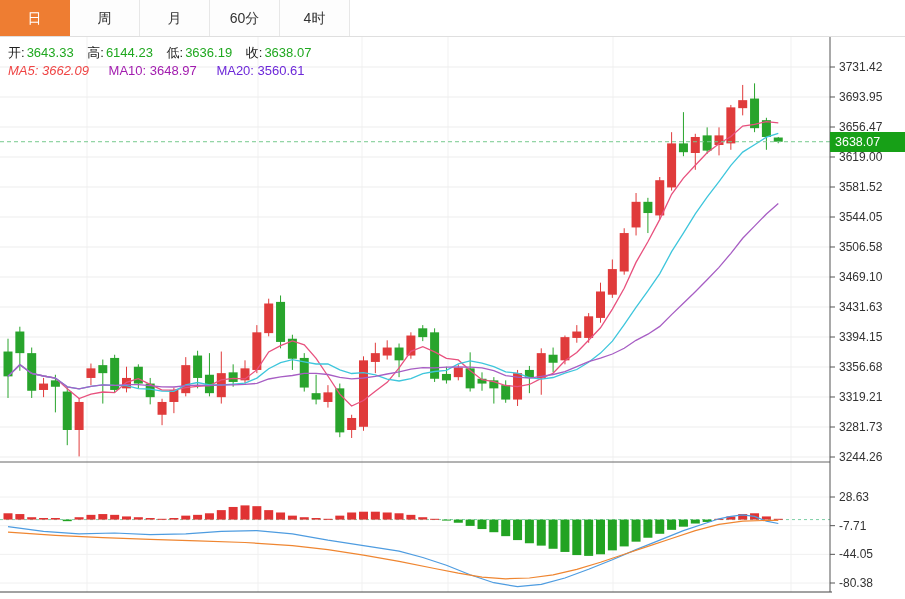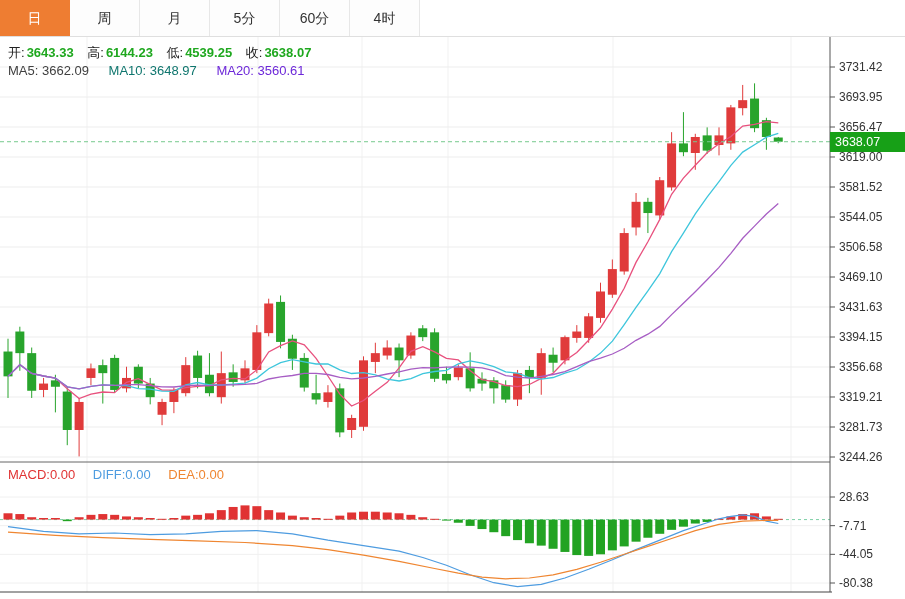--- a/index.html
+++ b/index.html
@@ -10,42 +10,41 @@
           border-bottom:1px solid #dfdfdf;background:#fff;z-index:5;}
   .tab{width:70px;height:36px;line-height:36px;text-align:center;font-size:14px;color:#333;
        background:#fdfdfd;border-right:1px solid #e7e7e7;box-sizing:border-box;cursor:pointer;}
   .tab.active{background:#ee7d32;color:#fff;border-right:1px solid #ee7d32;}
   
   #chart{position:absolute;left:0;top:0;z-index:1;}
   
   .legend1{position:absolute;left:8px;top:44px;z-index:4;font-size:13px;white-space:nowrap;}
   .legend1 .lab{color:#222;margin-left:10px;}
   .legend1 .lab:first-child{margin-left:0;}
-  .legend1 .val{color:#1fa81f;margin-left:2px;font-weight:bold;}
+  .legend1 .val{color:#1fa81f;margin-left:2px;}
   .legend2{position:absolute;left:8px;top:63px;z-index:4;font-size:13px;white-space:nowrap;}
   .legend2 span{margin-right:16px;}
-  .ma5{color:#404040;} .ma10{color:#0f766e;} .ma20{color:#6d28d9;}
+  .ma5{color:#ef4444;font-style:italic;} .ma10{color:#a21caf;} .ma20{color:#6d28d9;}
   .legend3{position:absolute;left:8px;top:467px;z-index:4;font-size:13px;white-space:nowrap;}
   .legend3 span{margin-right:14px;}
   .c-macd{color:#e03333;} .c-diff{color:#4e9ce0;} .c-dea{color:#ef8631;}
   
   .price-tag{position:absolute;left:830px;top:132px;width:75px;height:20px;z-index:6;
              background:#17a017;color:#fff;font-size:12.5px;line-height:20px;
              padding-left:5px;box-sizing:border-box;}
 </style>
 </head>
 <body>
 
 <div id="app">
 
   <div class="tabbar">
     <div class="tab active">日</div>
     <div class="tab">周</div>
     <div class="tab">月</div>
-    <div class="tab">5分</div>
     <div class="tab">60分</div>
     <div class="tab">4时</div>
   </div>
 
   <svg id="chart" width="905" height="599" viewBox="0 0 905 599">
       <line x1="87" y1="36" x2="87" y2="592" stroke="#f1f1f1"></line>
       <line x1="258" y1="36" x2="258" y2="592" stroke="#f1f1f1"></line>
       <line x1="362" y1="36" x2="362" y2="592" stroke="#f1f1f1"></line>
       <line x1="448" y1="36" x2="448" y2="592" stroke="#f1f1f1"></line>
       <line x1="613" y1="36" x2="613" y2="592" stroke="#f1f1f1"></line>
@@ -310,31 +309,26 @@
       <polyline points="8.0,526.7 43.5,531.4 79.1,533.8 114.6,533.0 150.2,534.6 185.8,533.8 221.3,531.4 256.9,530.6 292.4,533.8 327.9,540.1 363.5,545.6 399.1,551.1 422.8,557.5 446.4,565.3 470.1,574.8 493.8,582.7 517.5,586.6 541.3,584.3 564.9,578.0 588.6,569.3 612.4,559.8 636.0,549.6 659.8,540.1 683.4,530.6 707.1,522.7 719.0,518.8 730.9,516.4 742.7,514.9 754.5,516.4 766.4,521.2 778.3,523.5" fill="none" stroke="#4e9ce0" stroke-width="1.2"></polyline>
       <polyline points="8.0,532.2 55.4,535.4 102.8,537.7 150.2,539.3 197.6,540.9 245.0,542.5 292.4,545.6 327.9,549.6 363.5,555.1 399.1,561.4 434.6,568.5 458.3,573.2 482.0,577.2 505.7,578.8 529.4,578.0 553.1,574.8 576.8,569.3 600.5,562.2 624.2,554.3 647.9,546.4 671.6,538.5 695.3,530.6 719.0,524.3 742.7,521.2 766.4,520.4 778.3,520.4" fill="none" stroke="#ef8631" stroke-width="1.2"></polyline>
       <line x1="0" y1="462" x2="830" y2="462" stroke="#666"></line>
       <line x1="0" y1="592" x2="832" y2="592" stroke="#444"></line>
       <line x1="830" y1="36" x2="830" y2="592" stroke="#555"></line>
     </svg>
 
   <div class="legend1">
     <span class="lab">开:</span><span class="val">3643.33</span>
     <span class="lab">高:</span><span class="val">6144.23</span>
-    <span class="lab">低:</span><span class="val">4539.25</span>
+    <span class="lab">低:</span><span class="val">3636.19</span>
     <span class="lab">收:</span><span class="val">3638.07</span>
   </div>
 
   <div class="legend2">
     <span class="ma5">MA5: 3662.09</span>
     <span class="ma10">MA10: 3648.97</span>
     <span class="ma20">MA20: 3560.61</span>
   </div>
 
-  <div class="legend3">
-    <span class="c-macd">MACD:0.00</span>
-    <span class="c-diff">DIFF:0.00</span>
-    <span class="c-dea">DEA:0.00</span>
-  </div>
 
   <div class="price-tag">3638.07</div>
 
 </div>
 
 </body></html>

